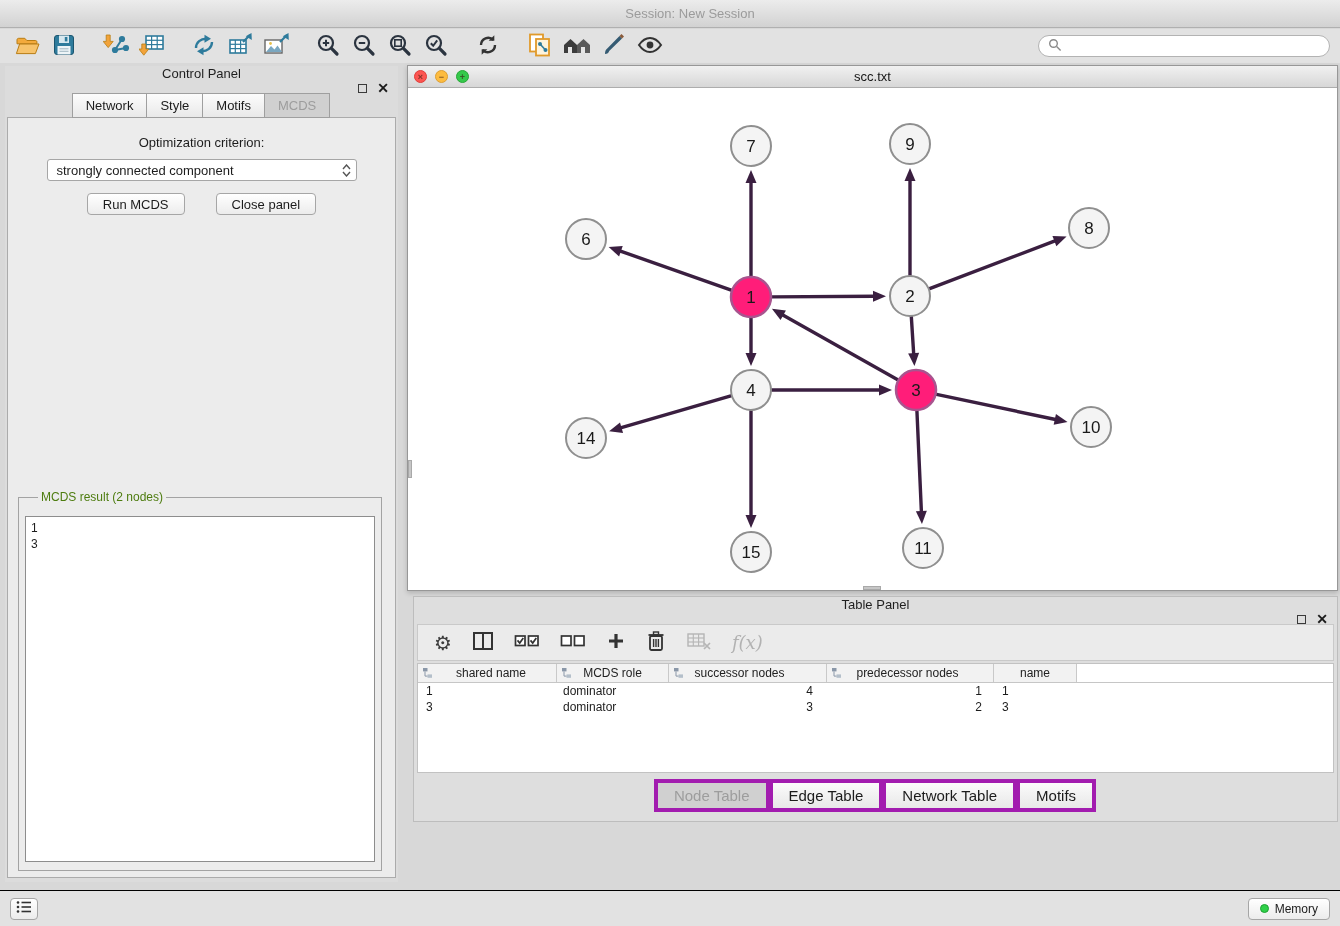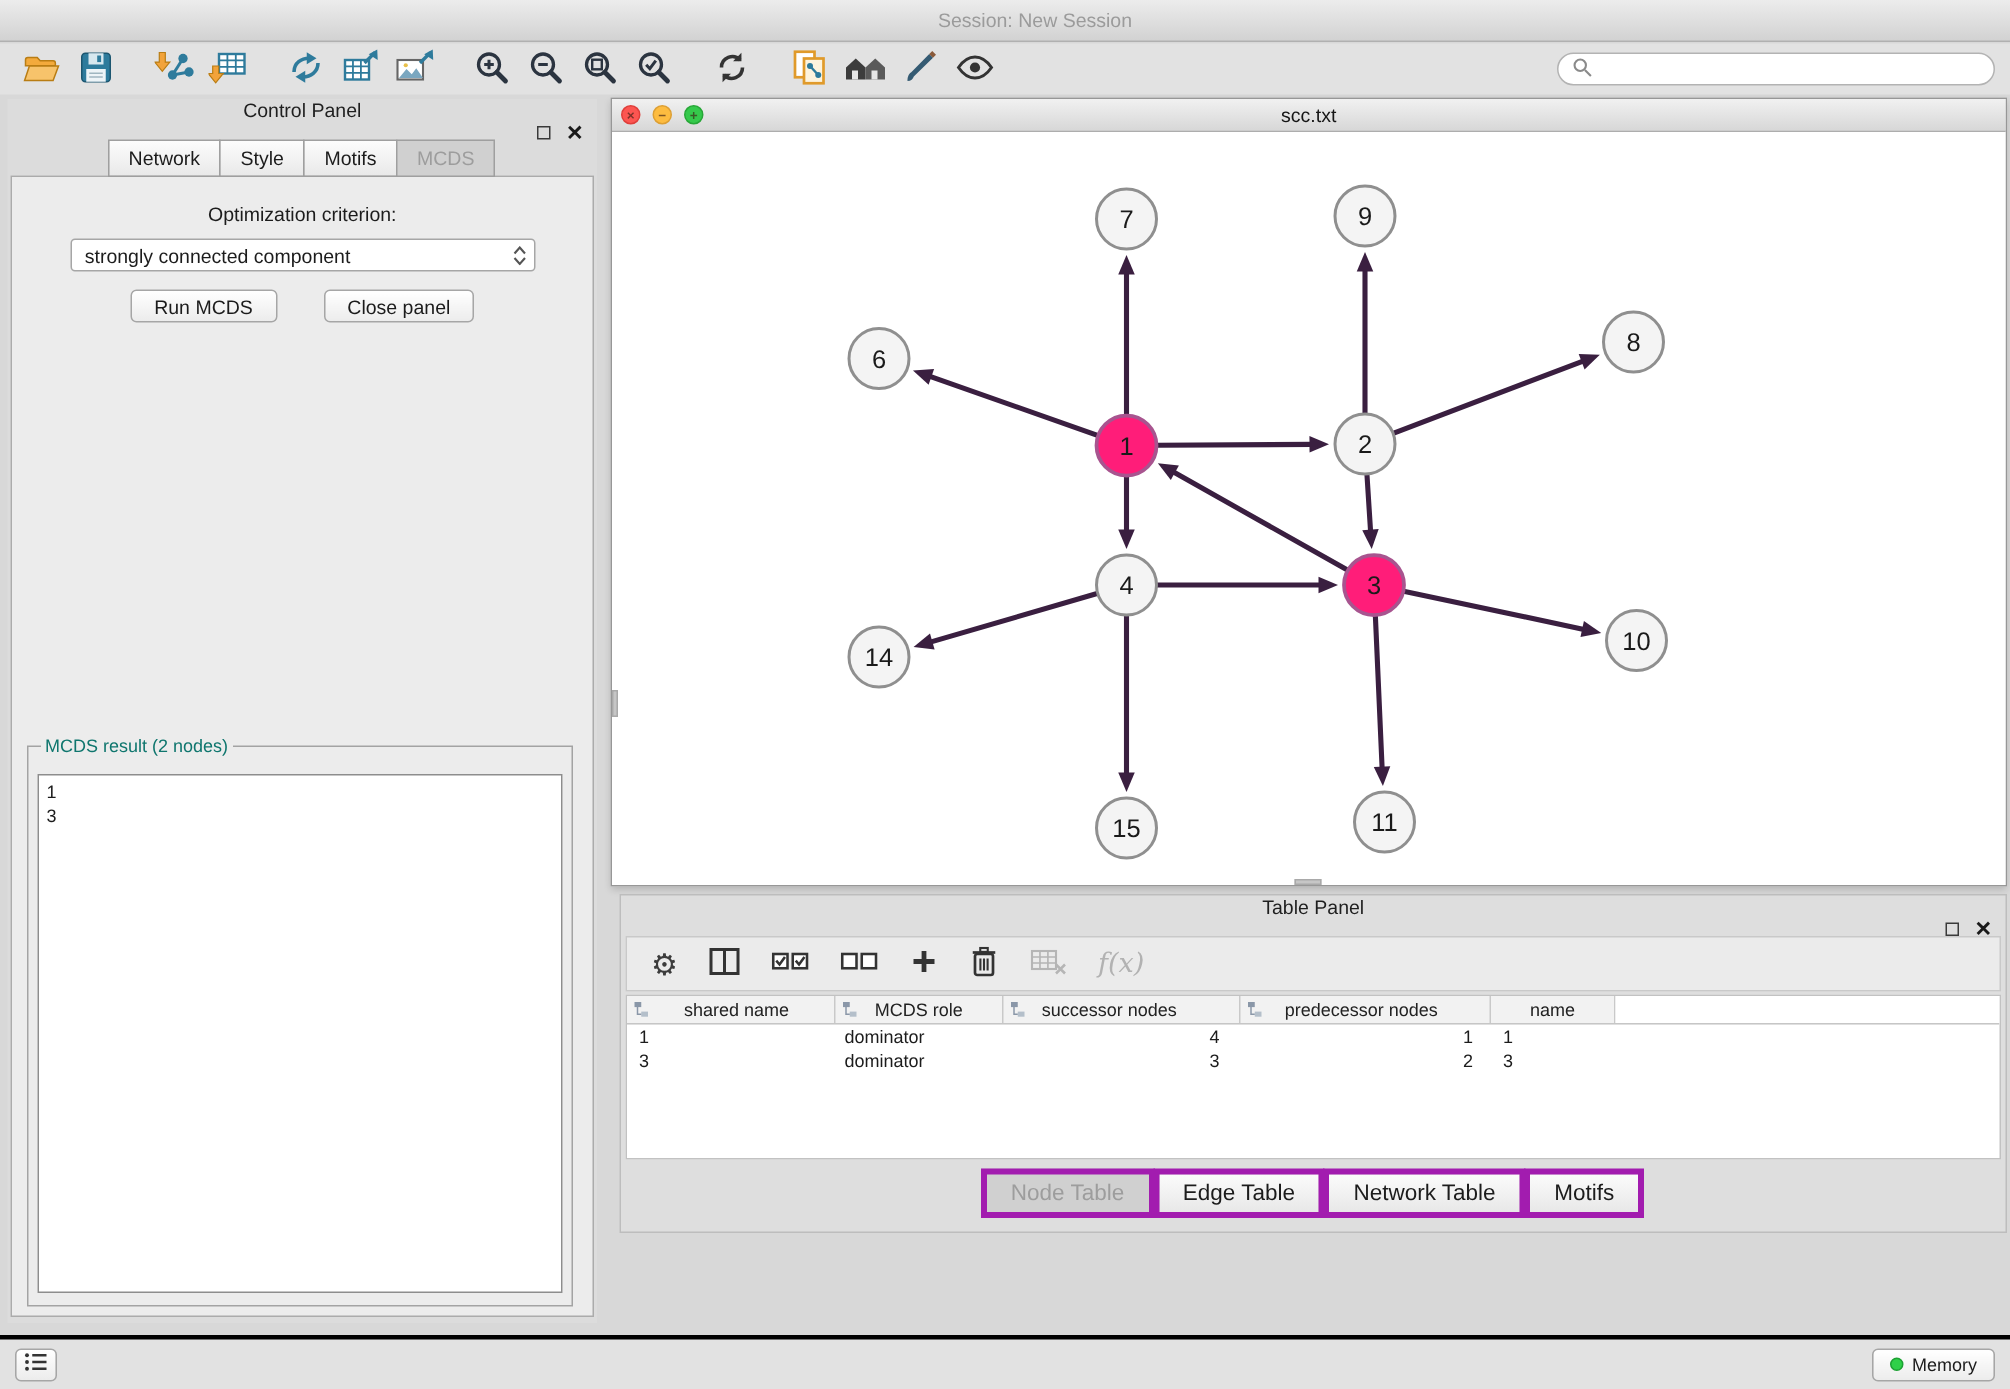--- a/index.html
+++ b/index.html
@@ -28,21 +28,21 @@
   .cp-tabs{display:flex;justify-content:center;margin-top:3px;position:relative;z-index:2;}
   .cp-tab{border:1px solid #9f9f9f;background:linear-gradient(#fcfcfc,#e9e9e9);padding:4px 13px;font-size:13px;margin-left:-1px;cursor:default;}
   .cp-tab.selected{background:#d0d0d0;color:#9d9d9d;}
   .cp-content{position:absolute;left:2px;right:2px;top:51px;bottom:4px;background:#ececec;border:1px solid #ababab;}
   .opt-label{text-align:center;margin-top:17px;font-size:13px;}
   .combo{width:310px;height:22px;margin:9px auto 0;background:#fff;border:1px solid #a6a6a6;border-radius:3px;display:flex;align-items:center;padding:0 5px 0 9px;font-size:13px;}
   .combo-arrows{margin-left:auto;display:flex;flex-direction:column;gap:1px;}
   .cp-buttons{display:flex;justify-content:center;gap:31px;margin-top:12px;}
   .btn{height:22px;padding:0 15px;border:1px solid #a6a6a6;border-radius:4px;background:linear-gradient(#ffffff,#ececec);font-size:13px;display:inline-flex;align-items:center;cursor:default;}
   fieldset.result-box{border:1px solid #a3a3a3;position:absolute;left:10px;right:13px;top:372px;bottom:6px;padding:2px 5px 6px;}
-  fieldset.result-box legend{font-size:12px;padding:0 3px;margin-left:3px;color:#0f766e;}
+  fieldset.result-box legend{font-size:12px;padding:0 3px;margin-left:14px;color:#4d7c0f;}
   .result-list{position:absolute;left:6px;right:6px;top:12px;bottom:8px;background:#fff;border:1px solid #8d8d8d;font-size:12px;padding:3px 5px;overflow:hidden;}
   .result-item{line-height:16px;}
 
   
   #network-window{position:absolute;left:407px;top:65px;width:931px;height:526px;border:1px solid #979797;background:#fff;box-shadow:0 2px 5px rgba(0,0,0,.18);}
   .nw-titlebar{height:22px;background:linear-gradient(#f1f1f1,#d7d7d7);border-bottom:1px solid #adadad;display:flex;align-items:center;padding:0 6px;position:relative;}
   .traffic{display:flex;gap:8px;position:relative;z-index:2;}
   .light{width:13px;height:13px;border-radius:50%;display:flex;align-items:center;justify-content:center;font-size:9px;font-weight:bold;color:rgba(60,30,20,.65);cursor:default;}
   .light.red{background:#fc5551;border:1px solid #df3e3a;}
   .light.yellow{background:#fdbc40;border:1px solid #dd9f33;}
@@ -66,21 +66,21 @@
   .c1{width:112px;padding-left:6px;}
   .c2{width:158px;text-align:right;padding-right:14px;}
   .c3{width:167px;text-align:right;padding-right:12px;}
   .c4{width:83px;padding-left:8px;}
   .cfill{flex:1;}
   .tp-tabs{position:absolute;left:0;right:0;bottom:9px;display:flex;justify-content:center;}
   .tp-tab{border:4px solid #a21caf;background:linear-gradient(#fbfbfb,#e8e8e8);padding:4px 16px;font-size:15px;margin-left:-1px;cursor:default;}
   .tp-tab.selected{background:#d0d0d0;color:#9d9d9d;}
 
   
-  #statusbar{position:absolute;left:0;right:0;bottom:0;height:36px;background:#e2e2e2;border-top:3px solid #000000;display:flex;align-items:center;padding:0 10px;}
+  #statusbar{position:absolute;left:0;right:0;bottom:0;height:36px;background:#e2e2e2;border-top:1px solid #000000;display:flex;align-items:center;padding:0 10px;}
   .sb-left-btn{width:28px;height:22px;border:1px solid #a6a6a6;border-radius:4px;background:linear-gradient(#ffffff,#ececec);display:flex;align-items:center;justify-content:center;}
   .memory-btn{margin-left:auto;height:22px;border:1px solid #a6a6a6;border-radius:4px;background:linear-gradient(#ffffff,#ececec);display:flex;align-items:center;gap:6px;padding:0 11px;font-size:12px;}
   .mem-dot{width:9px;height:9px;border-radius:50%;background:#2fd049;border:1px solid #1da133;}
 </style>
 </head>
 <body>
 
 <div class="titlebar">
   <span>Session: New Session</span>
 </div>

